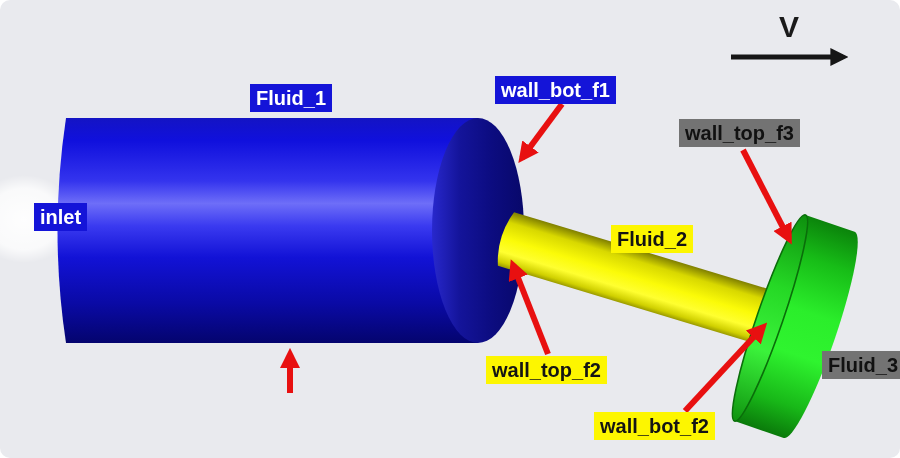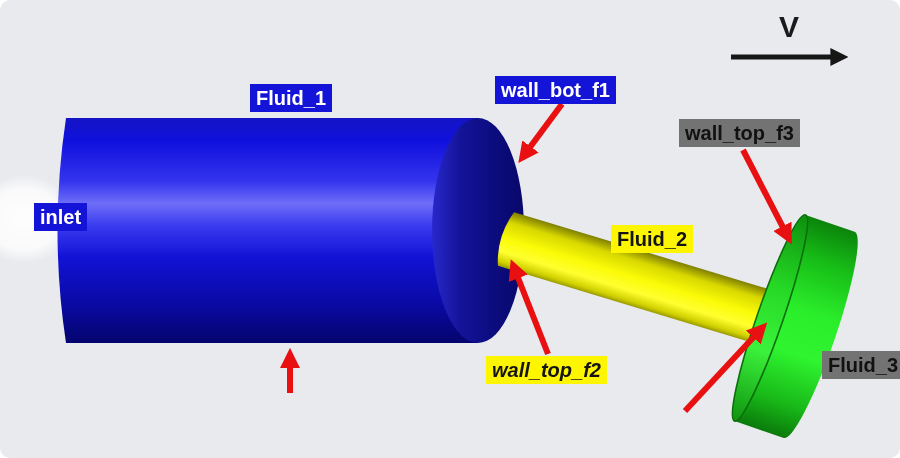--- a/index.html
+++ b/index.html
@@ -119,19 +119,20 @@
   <div class="tag tag-blue" style="left:250px;top:84px;">Fluid_1</div>
 
   <div class="tag tag-blue" style="left:495px;top:76px;">wall_bot_f1</div>
 
   <div class="tag tag-green" style="left:679px;top:119px;">wall_top_f3</div>
 
   <div class="tag tag-blue" style="left:2px;top:203px;margin-left:32px;">inlet</div>
 
   <div class="tag tag-yellow" style="left:611px;top:201px;margin-top:24px;">Fluid_2</div>
 
-  <div class="tag tag-yellow" style="left:486px;top:356px;font-style:italic;">wall_top_f2</div>
+  <div class="tag tag-yellow" style="left:486px;top:356px;">wall_top_f2</div>
 
 
+  <div class="tag tag-yellow" style="left:594px;top:412px;">wall_bot_f2</div>
 
   <div class="tag tag-green" style="left:822px;top:351px;">Fluid_3</div>
 
 </div>
 
 </body></html>

